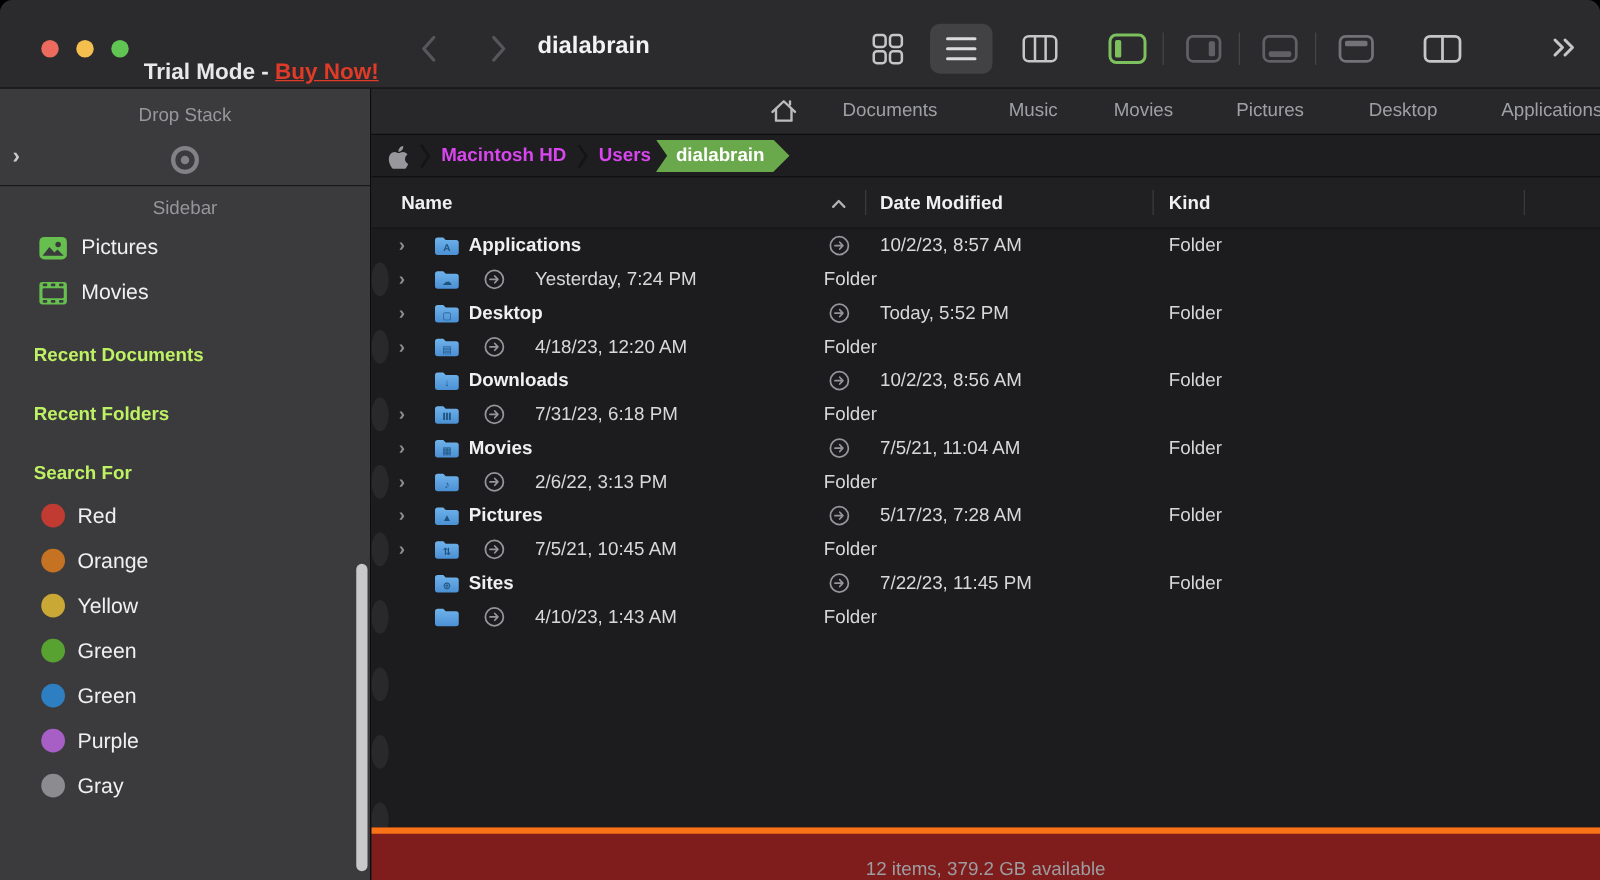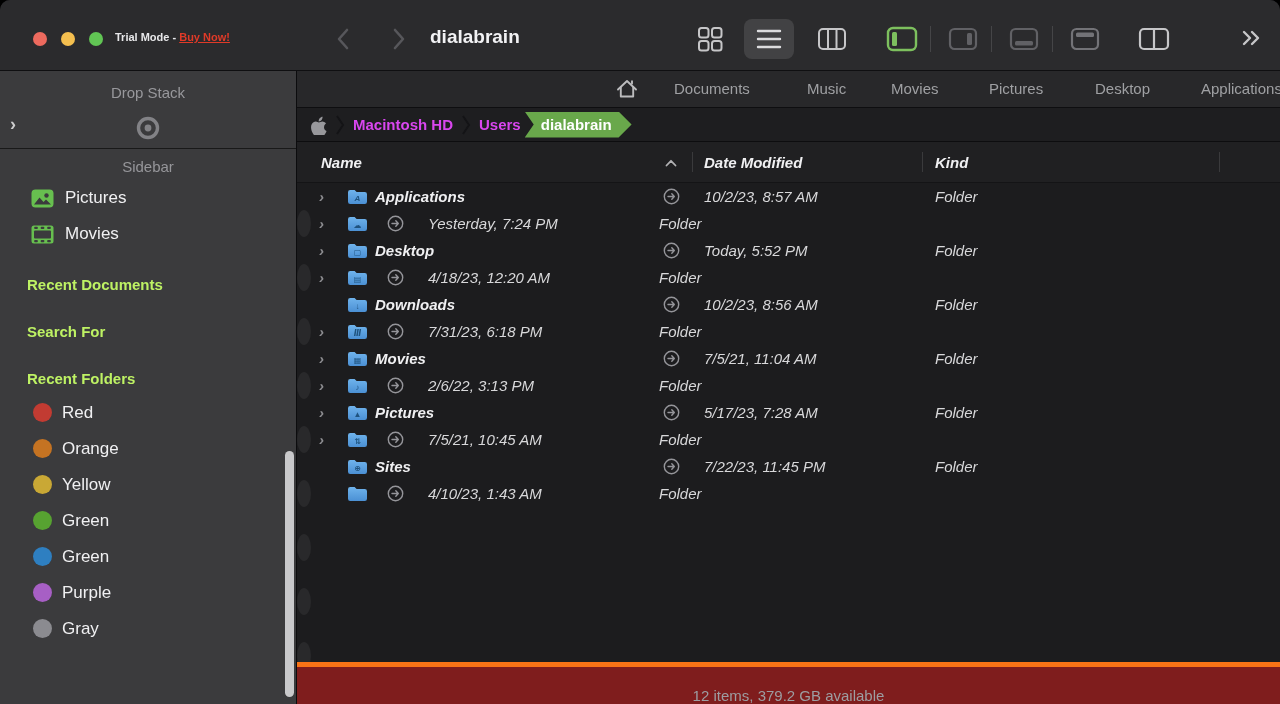--- a/index.html
+++ b/index.html
@@ -6,21 +6,21 @@
   body{width:1280px;height:704px;font-family:"Liberation Sans","DejaVu Sans",sans-serif;
        -webkit-font-smoothing:antialiased;overflow:hidden;}
   .window{width:1280px;height:704px;border-radius:10px 10px 0 0;overflow:hidden;
           display:flex;flex-direction:column;background:#1c1c1e;}
 
   
   .titlebar{height:70px;background:#2b2b2d;border-bottom:1px solid #0f0f11;
             position:relative;flex:0 0 auto;}
   .traffic{position:absolute;top:32px;left:33px;display:flex;gap:14px;}
   .light{width:14px;height:14px;border-radius:50%;}
-  .trial{position:absolute;top:31px;left:115px;font-size:11px;font-weight:700;color:#e8e8ea;}
+  .trial{position:absolute;top:47px;left:115px;font-size:18px;font-weight:700;color:#e8e8ea;}
   .trial a{color:#e03a28;font-weight:800;text-decoration:underline;cursor:pointer;}
   .navbtn{position:absolute;top:26px;width:26px;height:26px;color:#57575b;}
   .wtitle{position:absolute;top:26px;left:430px;font-size:19px;font-weight:700;color:#f2f2f4;}
   .tbtn{position:absolute;top:19px;width:44px;height:40px;display:flex;
         align-items:center;justify-content:center;border-radius:8px;}
   .tbtn.selected{background:#424244;}
   .tdiv{position:absolute;top:26px;width:1px;height:26px;background:#454547;}
   .more{position:absolute;top:25px;color:#c6c6c8;}
 
   
@@ -56,21 +56,21 @@
   .breadcrumb{height:33px;background:#1e1e20;border-bottom:1px solid #0d0d0f;
               display:flex;align-items:center;flex:0 0 auto;}
   .bc-apple{margin-left:13px;}
   .bc-sep{margin:0 8px;flex:0 0 auto;display:flex;}
   .bc-seg{font-size:15px;font-weight:700;color:#d946ef;}
   .bc-current{height:26px;display:flex;align-items:center;background:#69a84b;color:#fff;
       font-size:15px;font-weight:700;padding:0 20px 0 16px;margin-left:4px;
       clip-path:polygon(0 0,calc(100% - 13px) 0,100% 50%,calc(100% - 13px) 100%,0 100%,9px 50%);}
 
   
-  .grid-row{display:grid;grid-template-columns:50px 26px 1fr 40px 231px 298px 60px;align-items:center;font-style:italic;}
+  .grid-row{display:grid;grid-template-columns:50px 26px 1fr 40px 231px 298px 60px;align-items:center;}
   .thead{height:40px;background:#202022;border-bottom:1px solid #141416;position:relative;flex:0 0 auto;}
   .th{font-size:15px;font-weight:700;color:#f0f0f2;}
   .th-name{grid-column:2/4;padding-left:24px;}
   .th-sort{justify-self:center;margin-top:2px;}
   .th-date,.th-kind{padding-left:13px;}
   .col-div{position:absolute;top:10px;width:1px;height:20px;background:#3a3a3c;}
   .rows{flex:1;min-height:0;}
   .file-row{height:27px;}
   .file-row.dark{background:#1c1c1e;}
   .file-row.light{background:#29292b;}
@@ -219,22 +219,22 @@
             <rect x="3.2" y="15" width="3.6" height="2.2" rx="0.8" fill="#3b3b3d"></rect>
               <rect x="9.7" y="15" width="3.6" height="2.2" rx="0.8" fill="#3b3b3d"></rect>
               <rect x="16.2" y="15" width="3.6" height="2.2" rx="0.8" fill="#3b3b3d"></rect>
           </svg>
         </span>
         <span>Movies</span>
       </div>
 
       <div id="sb-sections">
           <div class="sb-section">Recent Documents</div>
+          <div class="sb-section">Recent Folders</div>
           <div class="sb-section">Search For</div>
-          <div class="sb-section">Recent Folders</div>
         </div>
 
       <div class="taglist" id="taglist">
           <div class="tag-item">
             <span class="tag-dot" style="background: rgb(194, 59, 50);"></span>
             <span>Red</span>
           </div>
           <div class="tag-item">
             <span class="tag-dot" style="background: rgb(197, 115, 34);"></span>
             <span>Orange</span>

